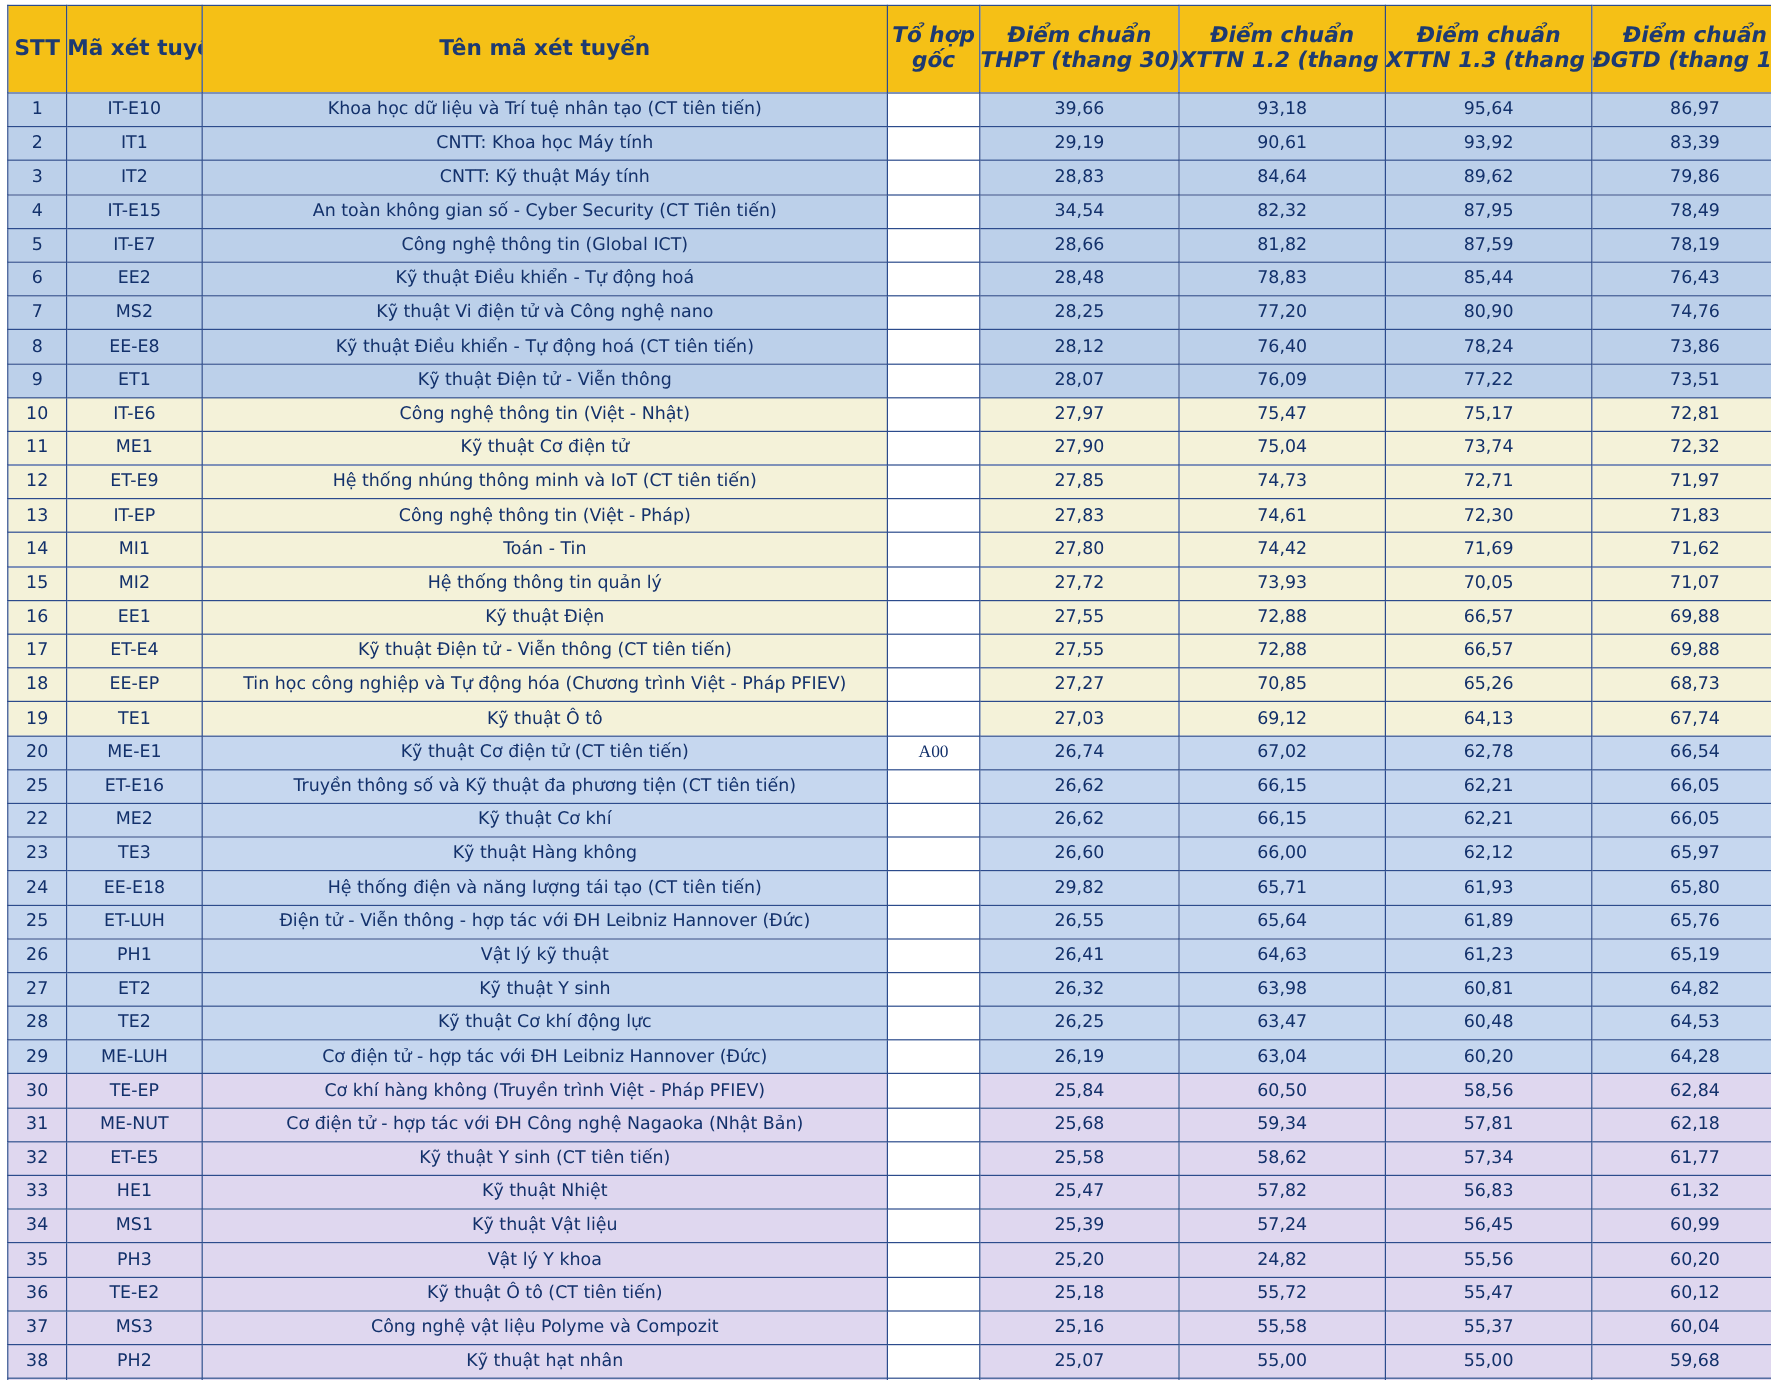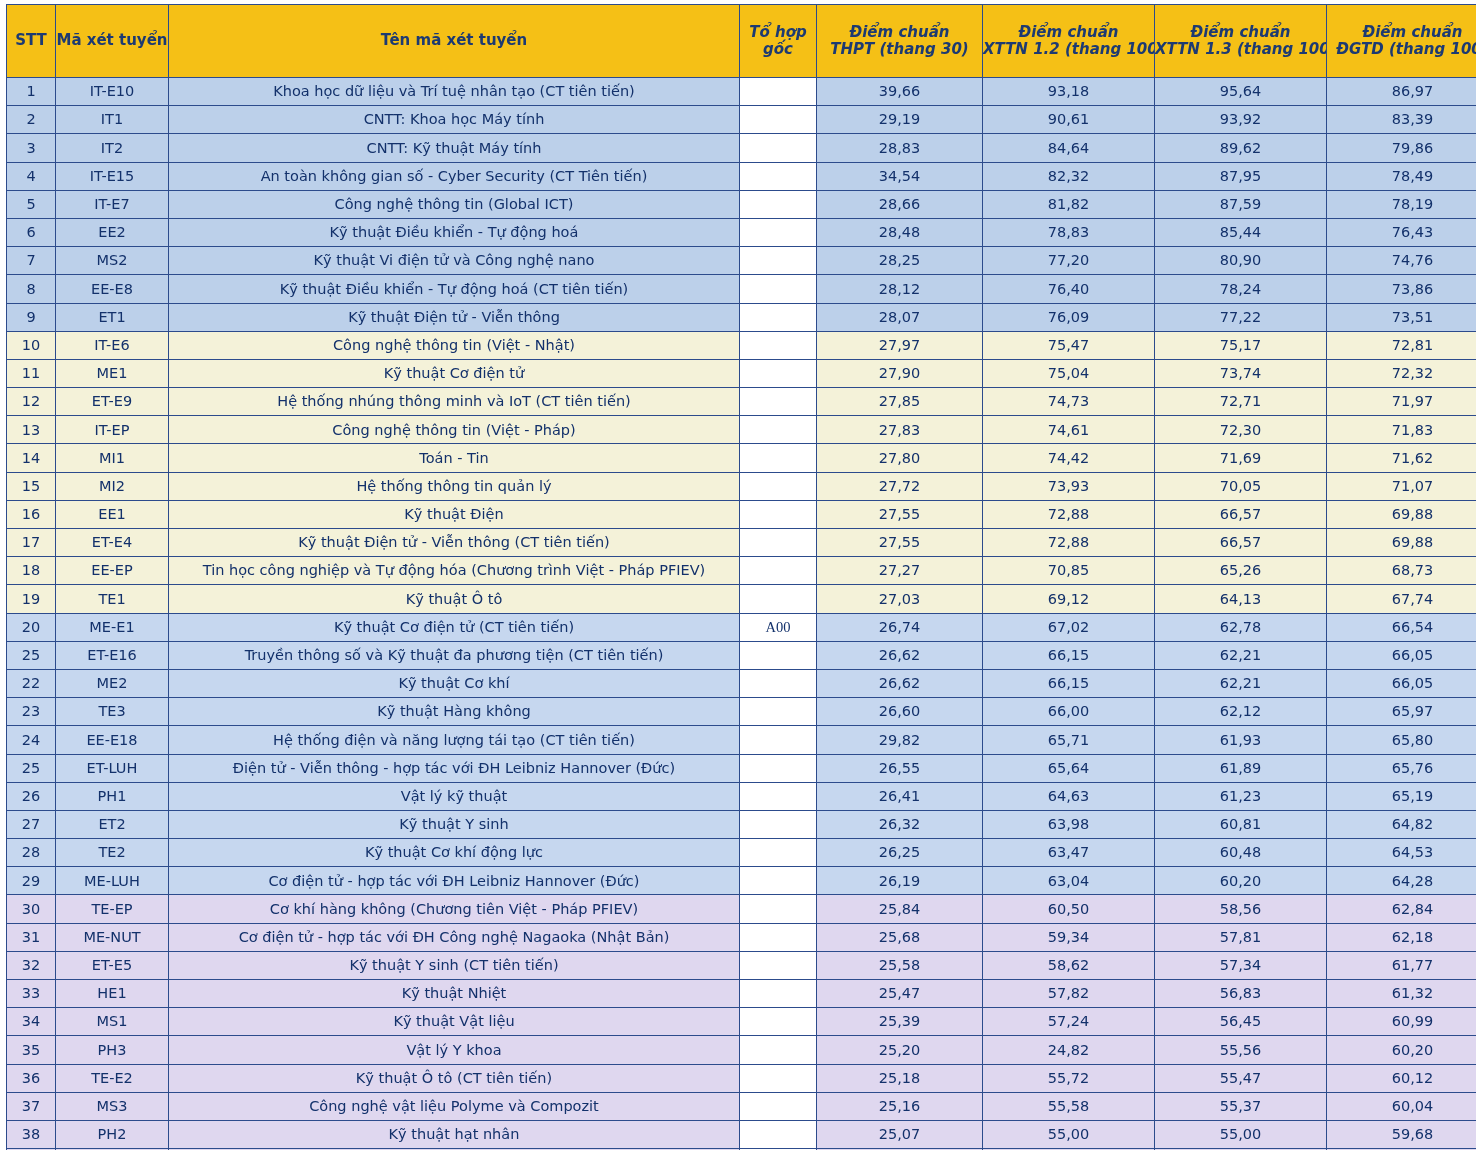--- a/index.html
+++ b/index.html
@@ -35,21 +35,21 @@
     height: 27.2px;
     line-height: 1.15;
     overflow: hidden;
     white-space: nowrap;
   }
   table.score-table thead th {
     background: #f5c016;
     color: #1d3a72;
     font-weight: bold;
     height: 72px;
-    font-size: 15px;
+    font-size: 18px;
     border: 1px solid #2c4b8c;
   }
   .hdr-two span {
     display: block;
     font-style: italic;
   }
   .hdr-sub {
     font-weight: bold;
   }
   
@@ -410,21 +410,21 @@
           <td class="c-name name-cell">Cơ điện tử - hợp tác với ĐH Leibniz Hannover (Đức)</td>
           <td class="c-combo combo-blank"></td>
           <td class="c-s1">26,19</td>
           <td class="c-s2">63,04</td>
           <td class="c-s3">60,20</td>
           <td class="c-s4">64,28</td>
         </tr>
         <tr class="band-lilac">
           <td class="c-stt">30</td>
           <td class="c-code">TE-EP</td>
-          <td class="c-name name-cell">Cơ khí hàng không (Chương tiên Việt - Pháp PFIEV)</td>
+          <td class="c-name name-cell">Cơ khí hàng không (Truyền trình Việt - Pháp PFIEV)</td>
           <td class="c-combo combo-blank"></td>
           <td class="c-s1">25,84</td>
           <td class="c-s2">60,50</td>
           <td class="c-s3">58,56</td>
           <td class="c-s4">62,84</td>
         </tr>
         <tr class="band-lilac">
           <td class="c-stt">31</td>
           <td class="c-code">ME-NUT</td>
           <td class="c-name name-cell">Cơ điện tử - hợp tác với ĐH Công nghệ Nagaoka (Nhật Bản)</td>

